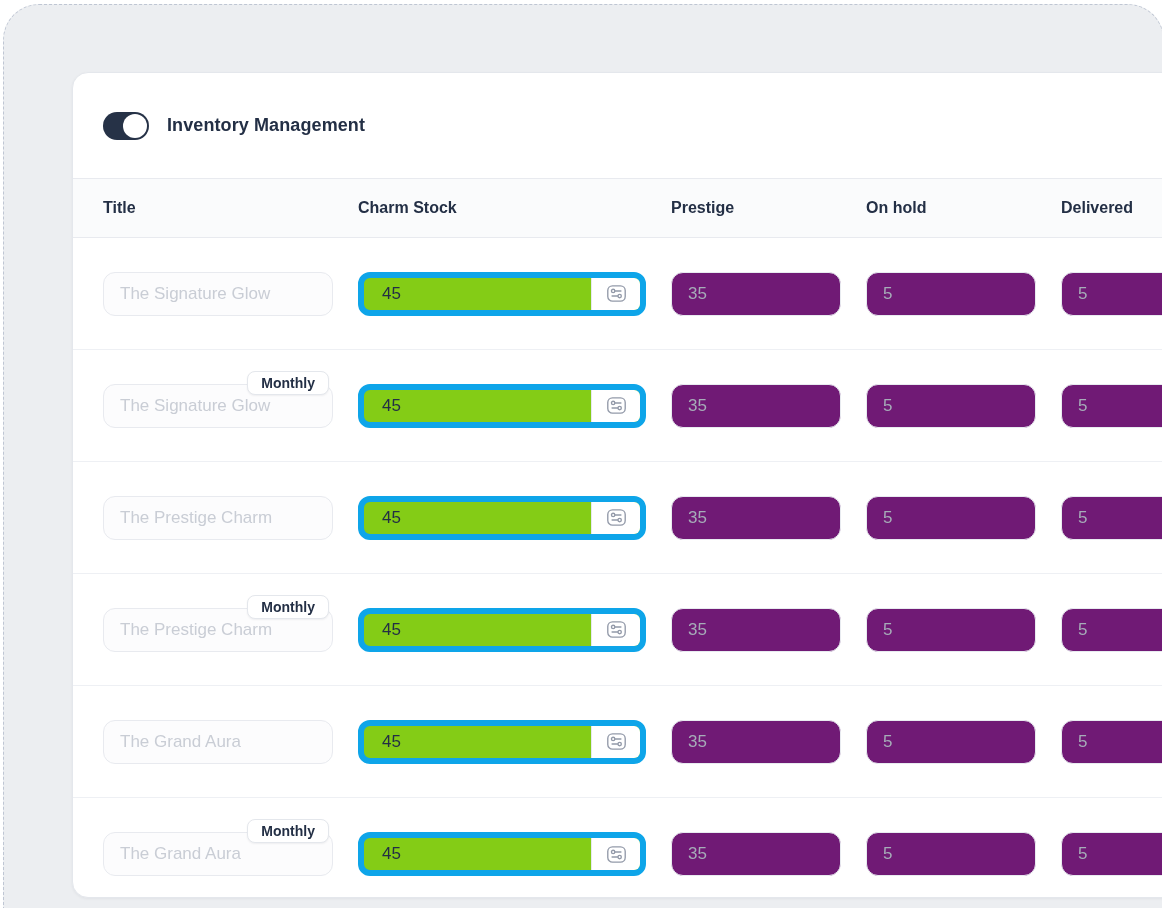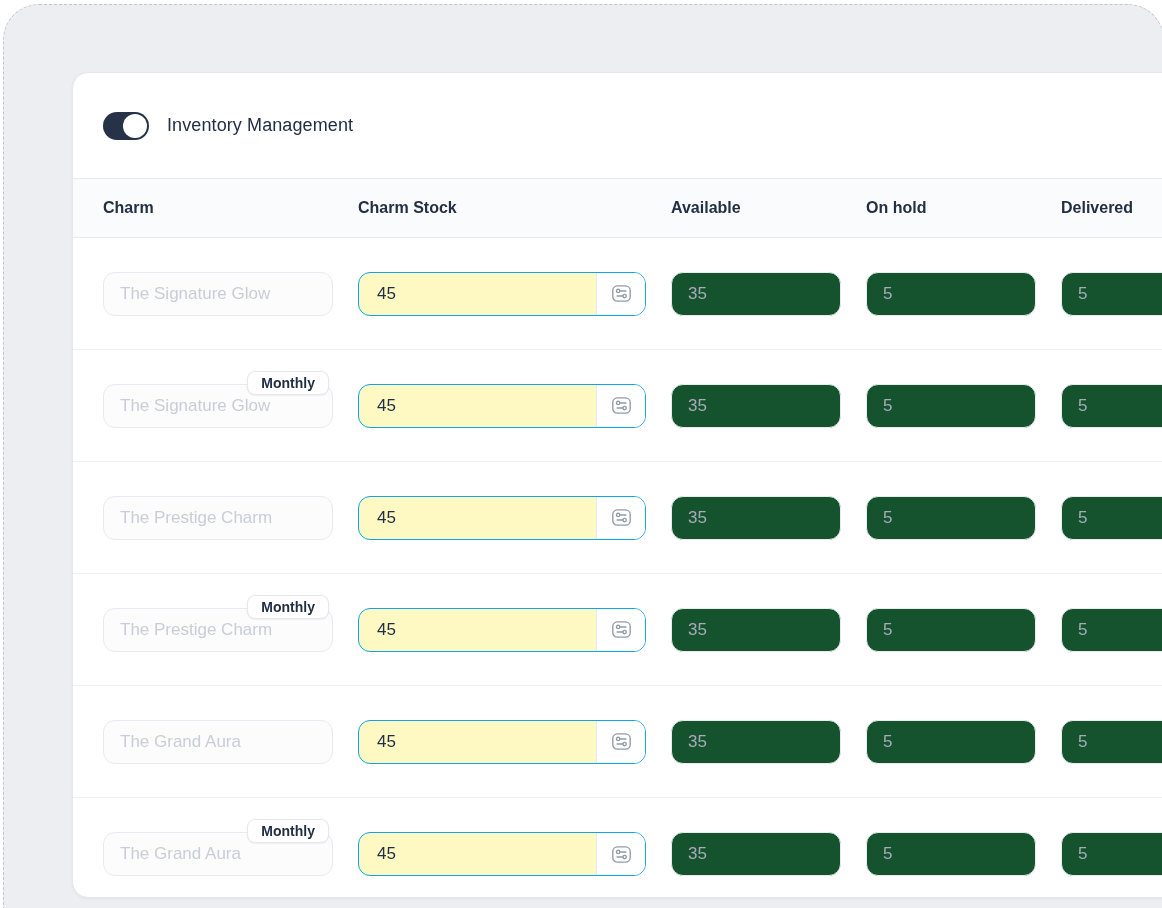--- a/index.html
+++ b/index.html
@@ -27,21 +27,21 @@
   
   .card-top { height:105px; display:flex; align-items:center; padding-left:30px; }
   .toggle {
     width:46px; height:28px; border-radius:14px; background:#263247;
     position:relative; cursor:pointer; flex:0 0 auto;
   }
   .knob {
     position:absolute; top:2px; right:2px; width:24px; height:24px;
     border-radius:50%; background:#ffffff;
   }
-  .toggle-label { margin-left:18px; font-size:18px; font-weight:400; color:#232f45; letter-spacing:.1px; }
+  .toggle-label { margin-left:18px; font-size:18px; font-weight:700; color:#232f45; letter-spacing:.1px; }
 
   
   .thead {
     height:60px; background:#fafbfc;
     border-top:1px solid #e8eaef; border-bottom:1px solid #e8eaef;
     display:flex; align-items:center; padding-left:30px;
   }
   .th { font-size:16px; font-weight:700; color:#232f45; }
   .cell-title { width:255px; flex:0 0 auto; }
   .cell-stock { width:313px; flex:0 0 auto; }
@@ -56,33 +56,33 @@
   .input-wrap { position:relative; width:230px; }
 
   .inp {
     display:block; width:100%; height:44px; border-radius:12px;
     font-family:inherit; font-size:17px; padding:13px 16px; outline:none;
   }
   .title-inp {
     border:1px solid #e8eaef; background:#fcfcfd; color:#c9cdd5;
   }
   .num-inp {
-    width:170px; border:1px solid #e8ebf0; background:#14532d; color:#a6acb8;
+    width:170px; border:1px solid #e8ebf0; background:#701a75; color:#a6acb8;
   }
 
   .badge {
     position:absolute; top:-13px; right:4px; z-index:2;
     background:#ffffff; border:1px solid #e4e7ec; border-radius:8px;
     padding:3px 13px; font-size:14px; font-weight:700; color:#232f45;
     box-shadow:0 1px 2px rgba(16,24,40,.06); white-space:nowrap;
   }
 
   .stock-group {
-    display:flex; width:288px; height:44px; background:#fef9c3;
-    border:1px solid #0ea5e9; border-radius:12px; overflow:hidden;
+    display:flex; width:288px; height:44px; background:#84cc16;
+    border:6px solid #0ea5e9; border-radius:12px; overflow:hidden;
   }
   .stock-inp {
     flex:1 1 auto; min-width:0; border:none; outline:none; background:transparent;
     font-family:inherit; font-size:17px; color:#232f45; padding:0 18px;
   }
   .stock-addon {
     flex:0 0 49px; border:none; border-left:1px solid #e6e9ee;
     background:#ffffff; display:flex; align-items:center; justify-content:center;
     cursor:pointer;
   }
@@ -96,23 +96,23 @@
 <div class="card">
 
   <div class="card-top">
     <div class="toggle">
       <div class="knob"></div>
     </div>
     <span class="toggle-label">Inventory Management</span>
   </div>
 
   <div class="thead">
-    <div class="th cell-title">Charm</div>
+    <div class="th cell-title">Title</div>
     <div class="th cell-stock">Charm Stock</div>
-    <div class="th cell-num">Available</div>
+    <div class="th cell-num">Prestige</div>
     <div class="th cell-num">On hold</div>
     <div class="th cell-num">Delivered</div>
   </div>
 
   <div class="row">
     <div class="cell-title">
       <div class="input-wrap">
         <input type="text" class="inp title-inp" readonly="" value="The Signature Glow" style="">
       </div>
     </div>

